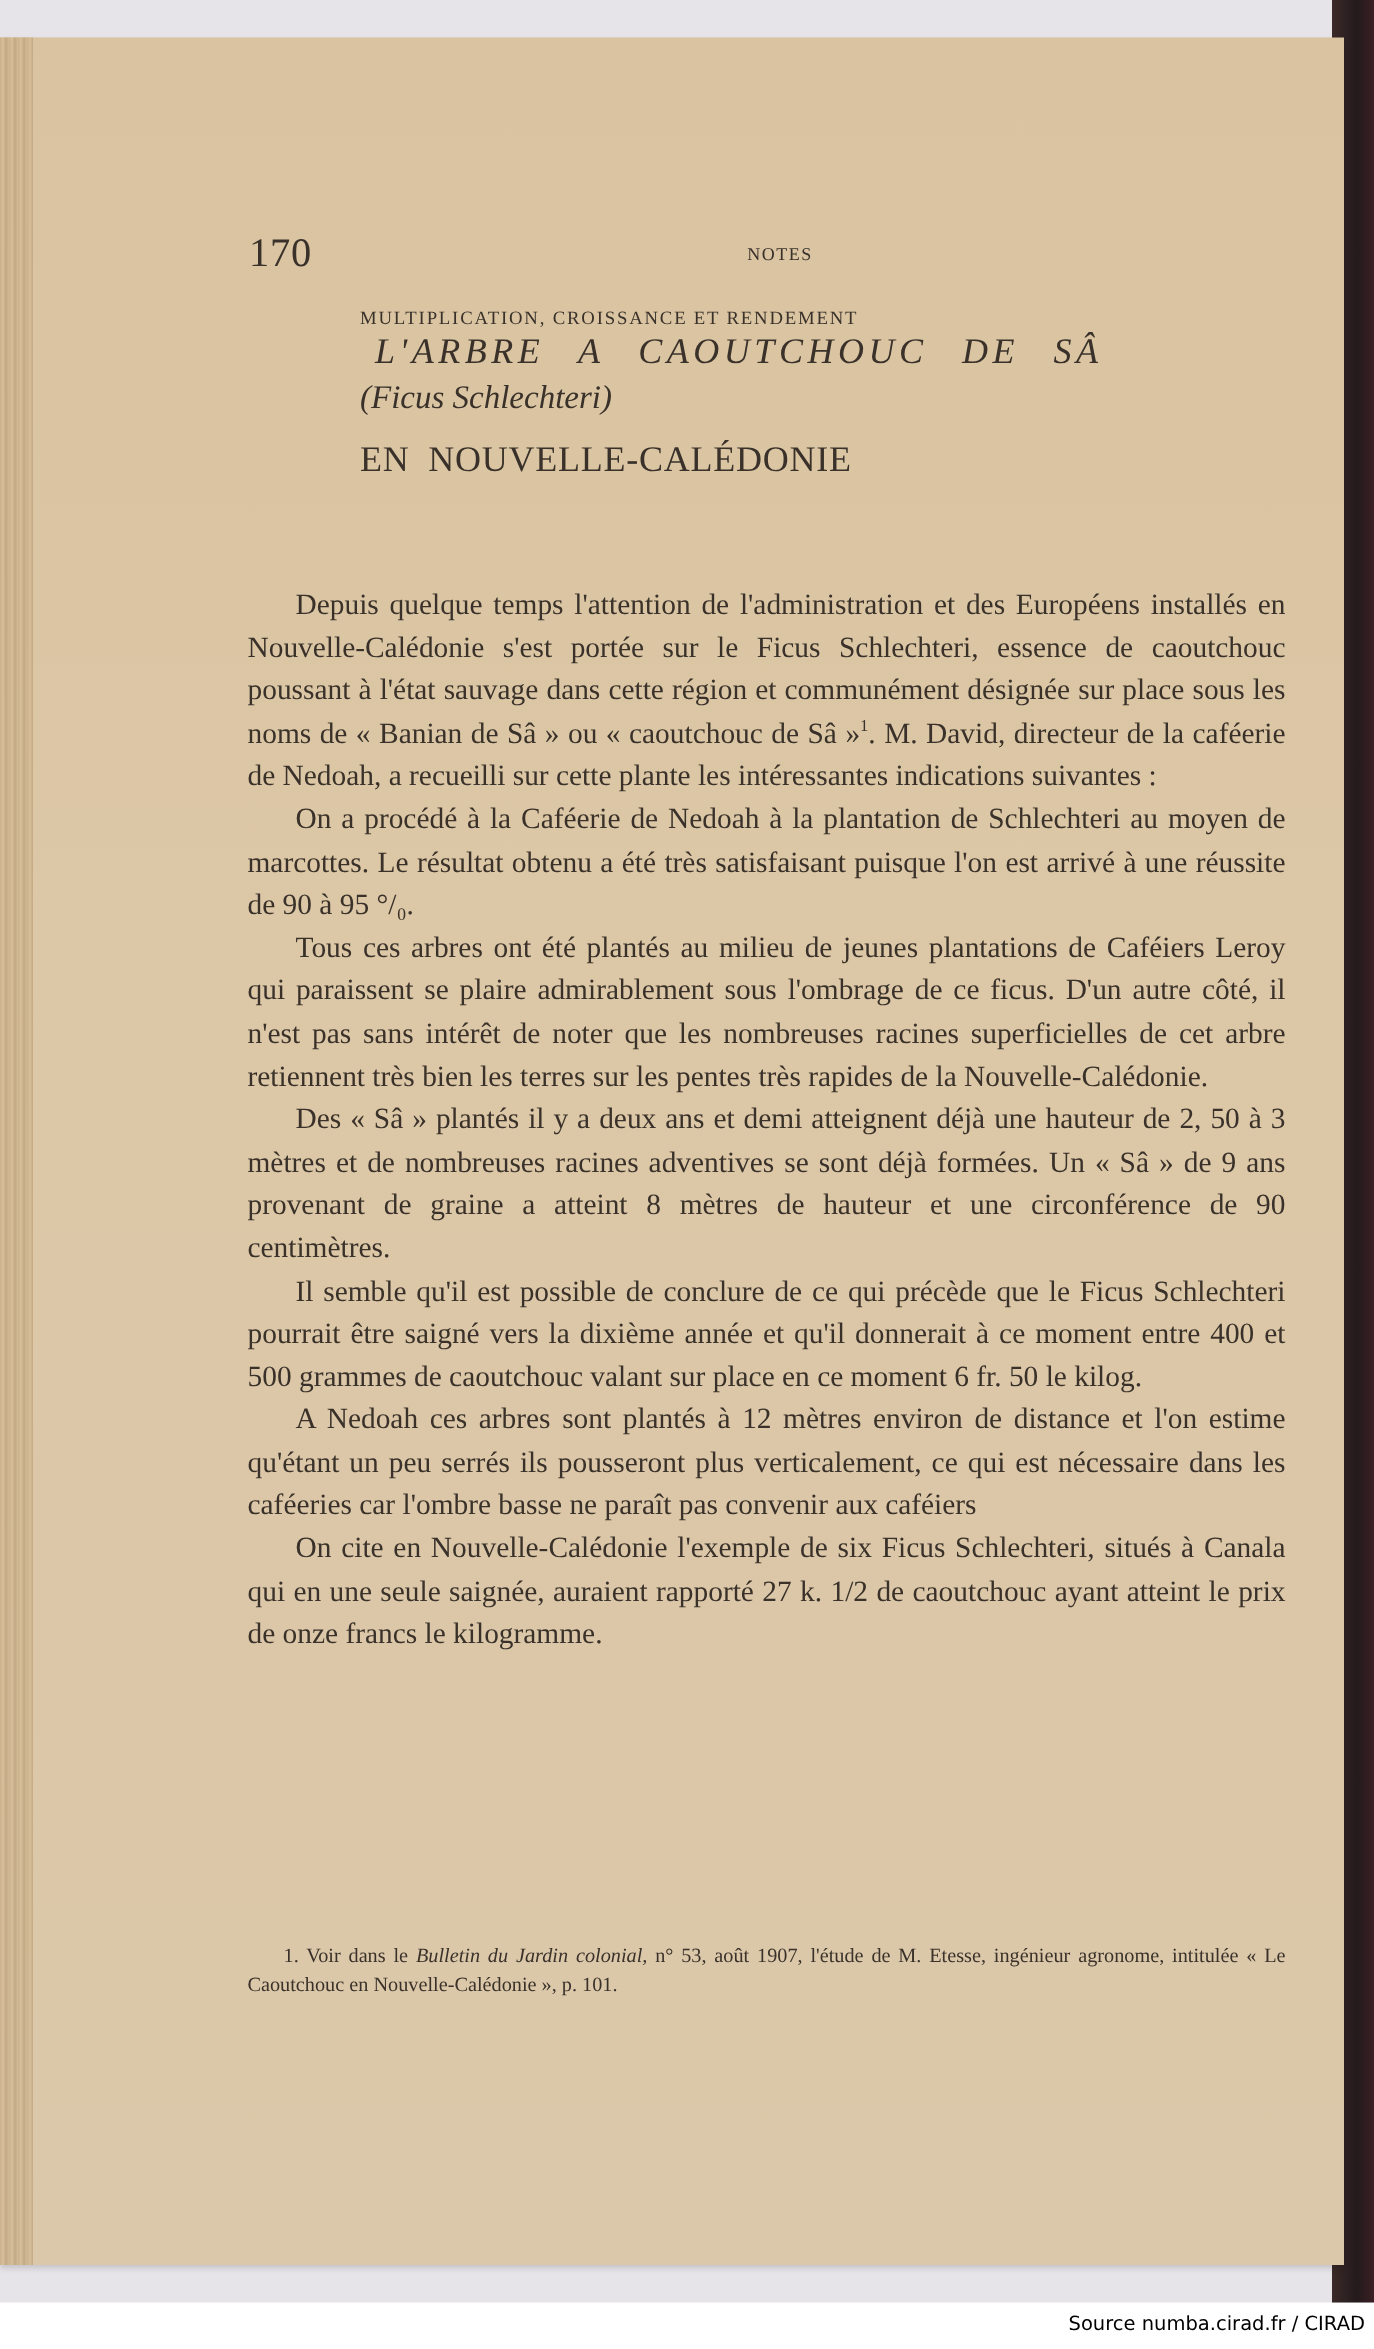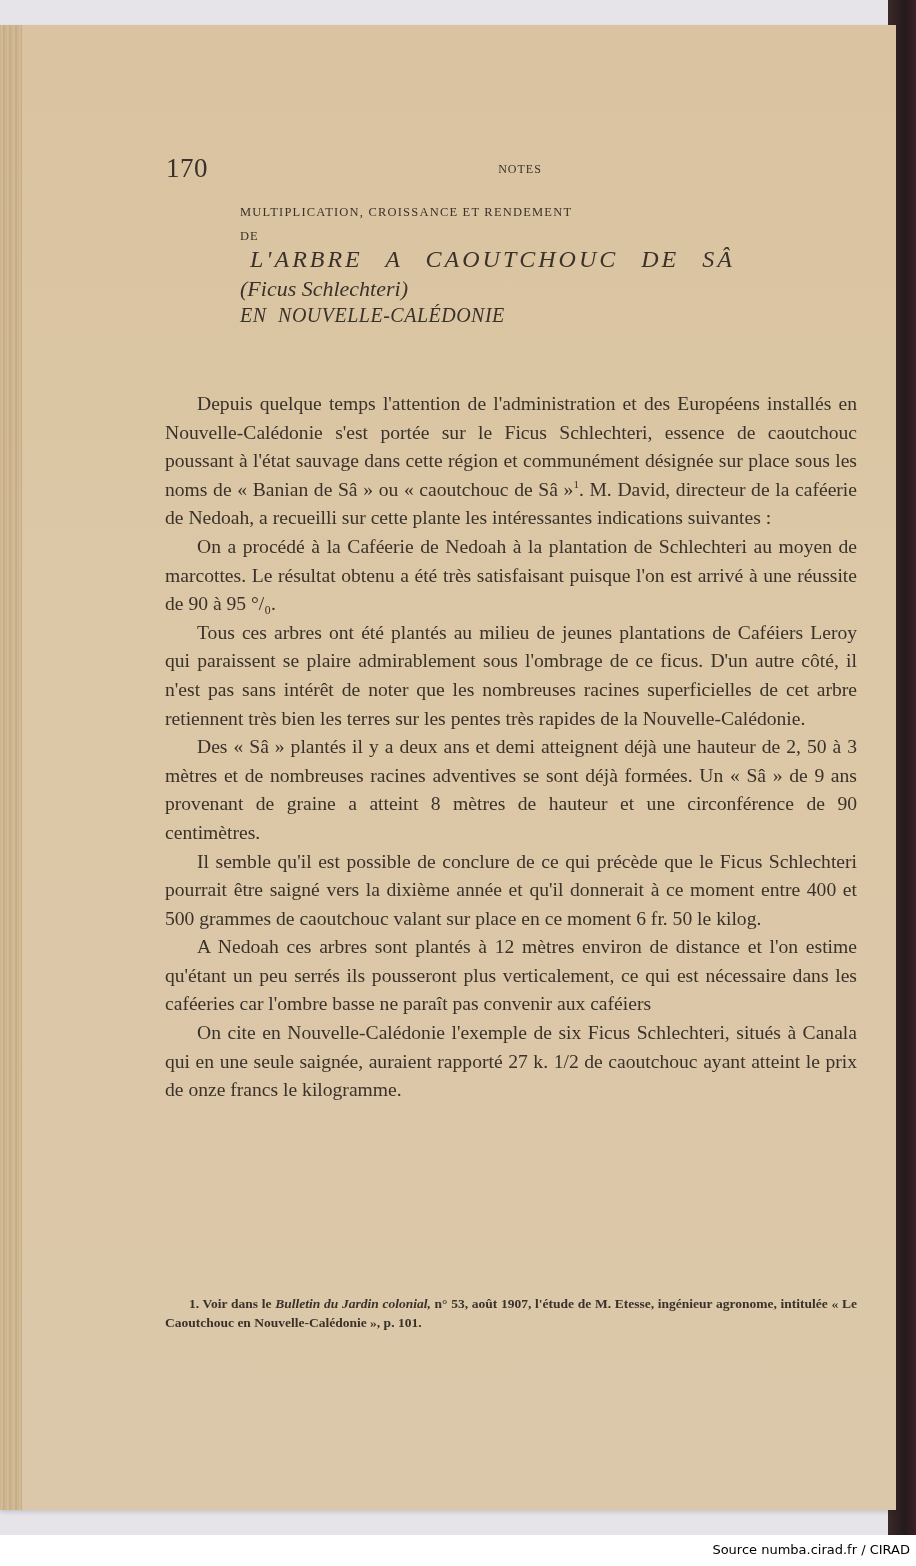--- a/index.html
+++ b/index.html
@@ -32,29 +32,29 @@
   }
   .running-head {
     position: absolute; left: 0; width: 1040px; top: 162px; text-align: center;
     font-size: 12px; letter-spacing: 1px;
   }
   .title-block { position: absolute; left: 160px; width: 710px; top: 205px; text-align: left; }
   .t-line1 { font-size: 12.5px; letter-spacing: 1.2px; padding-left: 80px; }
   .t-line2 { font-size: 12.5px; letter-spacing: 1px; margin-top: 9px; padding-left: 80px; }
   .t-line3 { font-size: 24px; font-style: italic; letter-spacing: 3px; word-spacing: 14px; margin-top: 2px; padding-left: 90px; }
   .t-line4 { font-size: 22px; font-style: italic; margin-top: 3px; padding-left: 80px; }
-  .t-line5 { font-size: 20px; letter-spacing: 0.5px; word-spacing: 6px; margin-top: 2px; padding-left: 80px; font-style: italic; }
+  .t-line5 { font-size: 24px; letter-spacing: 0.5px; word-spacing: 6px; margin-top: 16px; padding-left: 80px; }
   .body-text {
     position: absolute; left: 165px; width: 692px; top: 390px;
     font-size: 19.6px; line-height: 28.6px; text-align: justify;
   }
   .body-text p { margin: 0; text-indent: 32px; }
   .footnote {
     position: absolute; left: 165px; width: 692px; top: 1294px;
-    font-size: 13.5px; line-height: 19px; text-align: justify; font-weight: bold;
+    font-size: 13.5px; line-height: 19px; text-align: justify;
   }
   .footnote p { margin: 0; text-indent: 24px; }
   sup { font-size: 11px; line-height: 0; }
   .source {
     position: absolute; right: 6px; top: 1542px;
     font-family: "DejaVu Sans", sans-serif; font-size: 13px; color: #000000;
   }
 </style>
 </head>
 <body>
@@ -64,21 +64,20 @@
 
 <div class="page ink">
   <div class="page-edges"></div>
 </div>
 
 <div class="folio ink">170</div>
 <div class="running-head ink">NOTES</div>
 
 <div class="title-block ink">
   <div class="t-line1">MULTIPLICATION, CROISSANCE ET RENDEMENT</div>
-  <div class="t-line2">DE</div>
   <div class="t-line3">L'ARBRE A CAOUTCHOUC DE SÂ</div>
   <div class="t-line4">(Ficus Schlechteri)</div>
   <div class="t-line5">EN NOUVELLE-CALÉDONIE</div>
 </div>
 
 <div class="body-text ink">
   <p><span>Depuis quelque temps l'attention de l'administration et des Européens installés en Nouvelle-Calédonie s'est portée sur le Ficus Schlechteri, essence de caoutchouc poussant à l'état sauvage dans cette région et communément désignée sur place sous les noms de « Banian de Sâ » ou « caoutchouc de Sâ »</span><sup>1</sup><span>. M. David, directeur de la caféerie de Nedoah, a recueilli sur cette plante les intéressantes indications suivantes :</span></p>
   <p>On a procédé à la Caféerie de Nedoah à la plantation de Schlechteri au moyen de marcottes. Le résultat obtenu a été très satisfaisant puisque l'on est arrivé à une réussite de 90 à 95 °/₀.</p>
   <p>Tous ces arbres ont été plantés au milieu de jeunes plantations de Caféiers Leroy qui paraissent se plaire admirablement sous l'ombrage de ce ficus. D'un autre côté, il n'est pas sans intérêt de noter que les nombreuses racines superficielles de cet arbre retiennent très bien les terres sur les pentes très rapides de la Nouvelle-Calédonie.</p>
   <p>Des « Sâ » plantés il y a deux ans et demi atteignent déjà une hauteur de 2, 50 à 3 mètres et de nombreuses racines adventives se sont déjà formées. Un « Sâ » de 9 ans provenant de graine a atteint 8 mètres de hauteur et une circonférence de 90 centimètres.</p>

